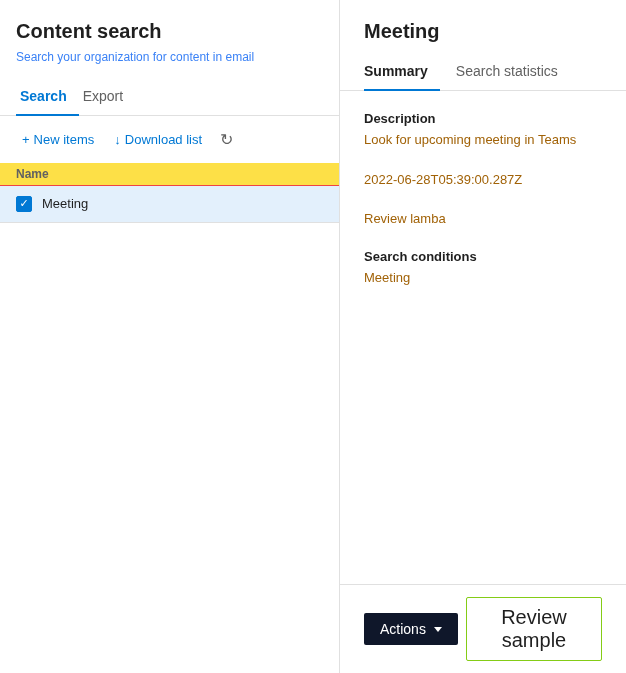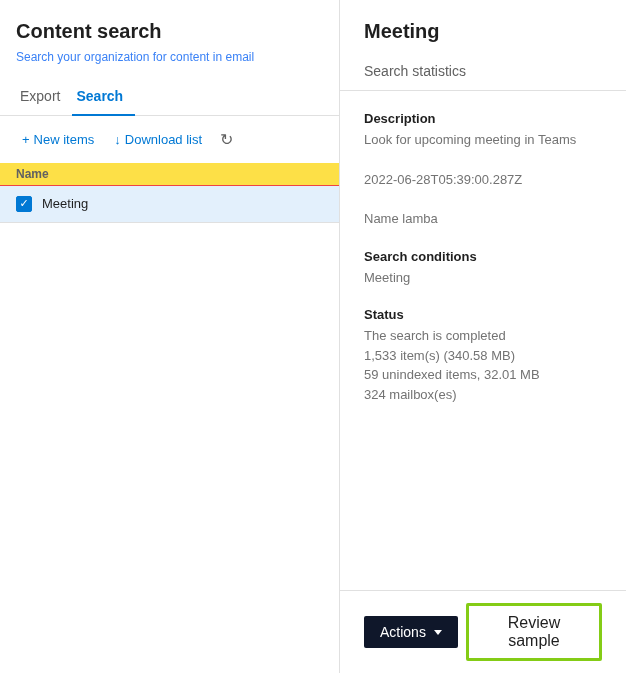--- a/index.html
+++ b/index.html
@@ -193,21 +193,21 @@
 
     .section-label {
       font-size: 13px;
       font-weight: 600;
       color: #1f1f1f;
       margin-bottom: 4px;
     }
 
     .section-value {
       font-size: 13px;
-      color: #737373;
+      color: #a16207;
       line-height: 1.5;
     }
 
     .right-footer {
       display: flex;
       padding: 12px 24px;
       gap: 8px;
       border-top: 1px solid #e0e0e0;
       align-items: center;
     }
@@ -222,24 +222,24 @@
       cursor: pointer;
       display: flex;
       align-items: center;
       gap: 8px;
       font-weight: 400;
     }
 
     .btn-review {
       background: #fff;
       color: #1f1f1f;
-      border: 3px solid #84cc16;
+      border: 1px solid #84cc16;
       border-radius: 2px;
       padding: 8px 16px;
-      font-size: 16px;
+      font-size: 20px;
       cursor: pointer;
       text-align: center;
     }
 
     .chevron-down {
       display: inline-block;
       width: 0;
       height: 0;
       border-left: 4px solid transparent;
       border-right: 4px solid transparent;
@@ -249,22 +249,22 @@
 </head>
 <body>
 
 <div class="left-panel">
   <div class="left-header">
     <h1>Content search</h1>
     <p>Search your organization for content in email</p>
   </div>
 
   <div class="tabs-row">
+    <div class="tab active">Search</div>
     <div class="tab">Export</div>
-    <div class="tab active">Search</div>
   </div>
 
   <div class="toolbar">
     <button class="toolbar-btn">
       <span>+</span>
       <span> New items</span>
     </button>
     <button class="toolbar-btn">
       <span>↓</span>
       <span>Download list</span>
@@ -285,50 +285,44 @@
     <span class="row-name">Meeting</span>
   </div>
 </div>
 
 <div class="right-panel">
   <div class="right-header">
     <h2>Meeting</h2>
   </div>
 
   <div class="right-tabs">
+    <div class="right-tab active">Summary</div>
     <div class="right-tab">Search statistics</div>
   </div>
 
   <div class="right-content">
 
     <div class="section">
       <div class="section-label">Description</div>
       <div class="section-value">Look for upcoming meeting in Teams</div>
     </div>
 
     <div class="section">
       <div class="section-value">2022-06-28T05:39:00.287Z</div>
     </div>
 
     <div class="section">
-      <div class="section-value">Name lamba</div>
+      <div class="section-value">Review lamba</div>
     </div>
 
     <div class="section">
       <div class="section-label">Search conditions</div>
       <div class="section-value">Meeting</div>
     </div>
 
-    <div class="section">
-      <div class="section-label">Status</div>
-      <div class="section-value">The search is completed</div>
-      <div class="section-value">1,533 item(s) (340.58 MB)</div>
-      <div class="section-value">59 unindexed items, 32.01 MB</div>
-      <div class="section-value">324 mailbox(es)</div>
-    </div>
 
   </div>
 
   <div class="right-footer">
     <button class="btn-actions">
       <span>Actions</span>
       <span class="chevron-down"></span>
     </button>
     <button class="btn-review">Review sample</button>
   </div>

